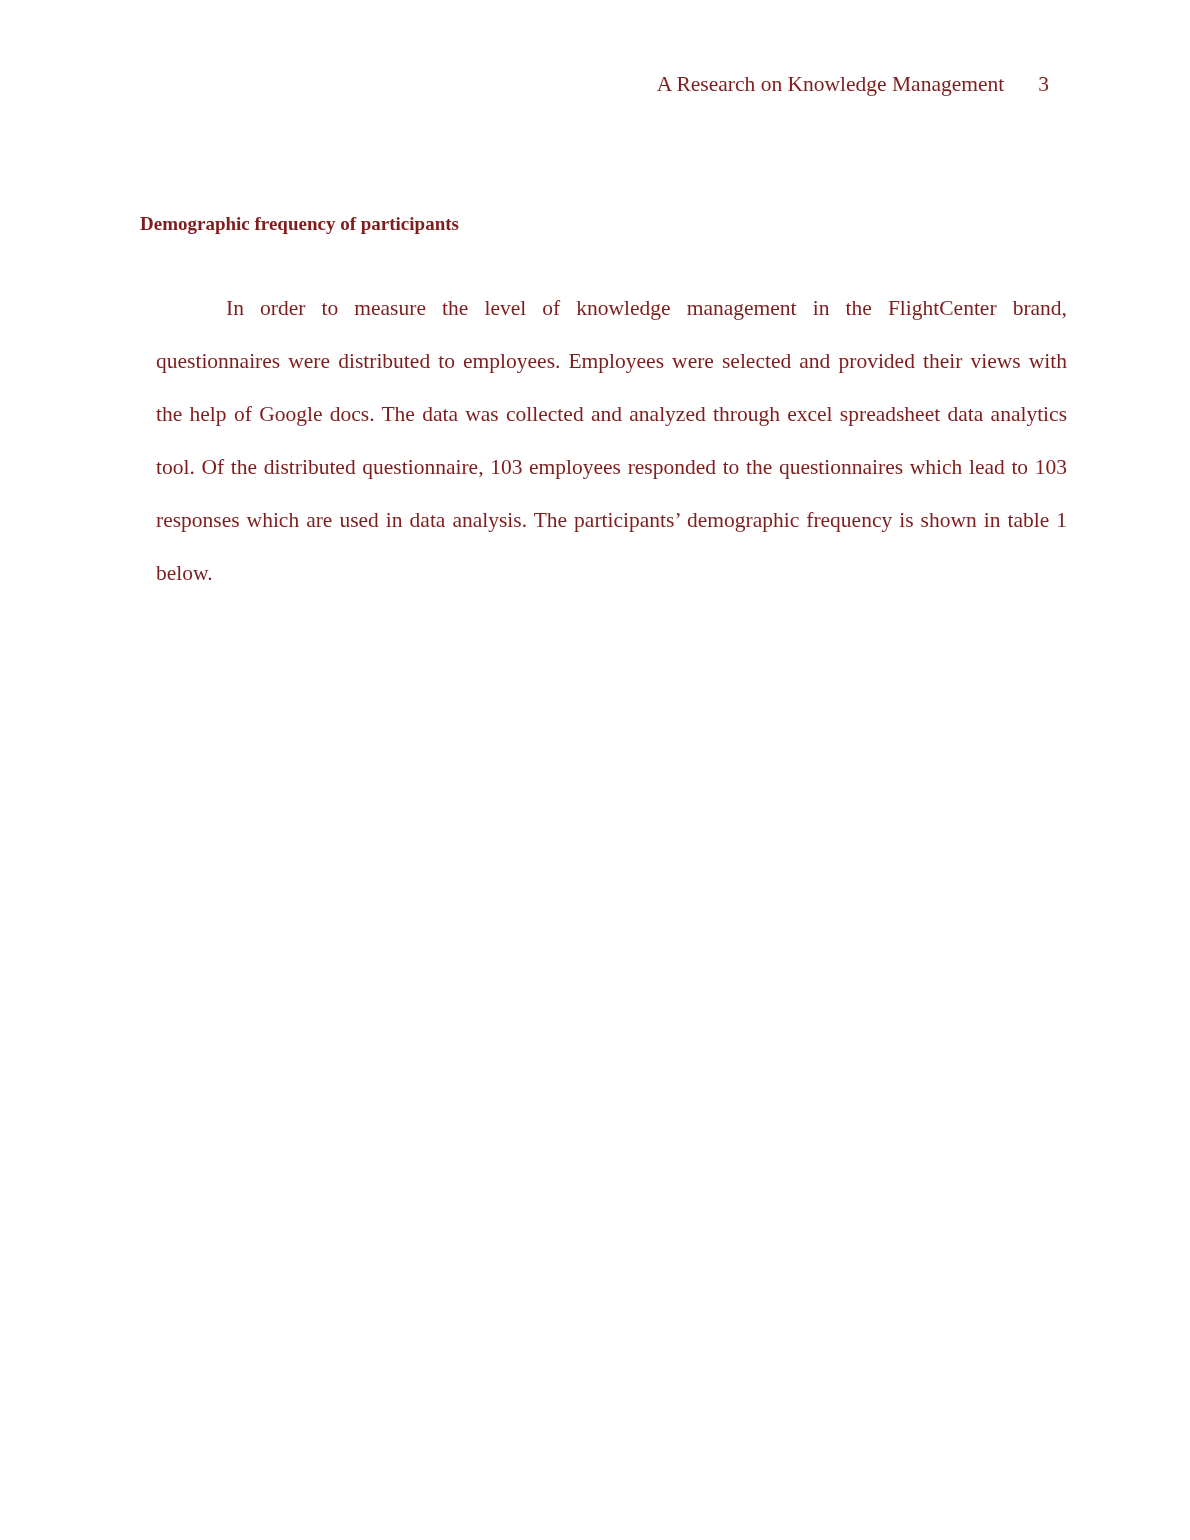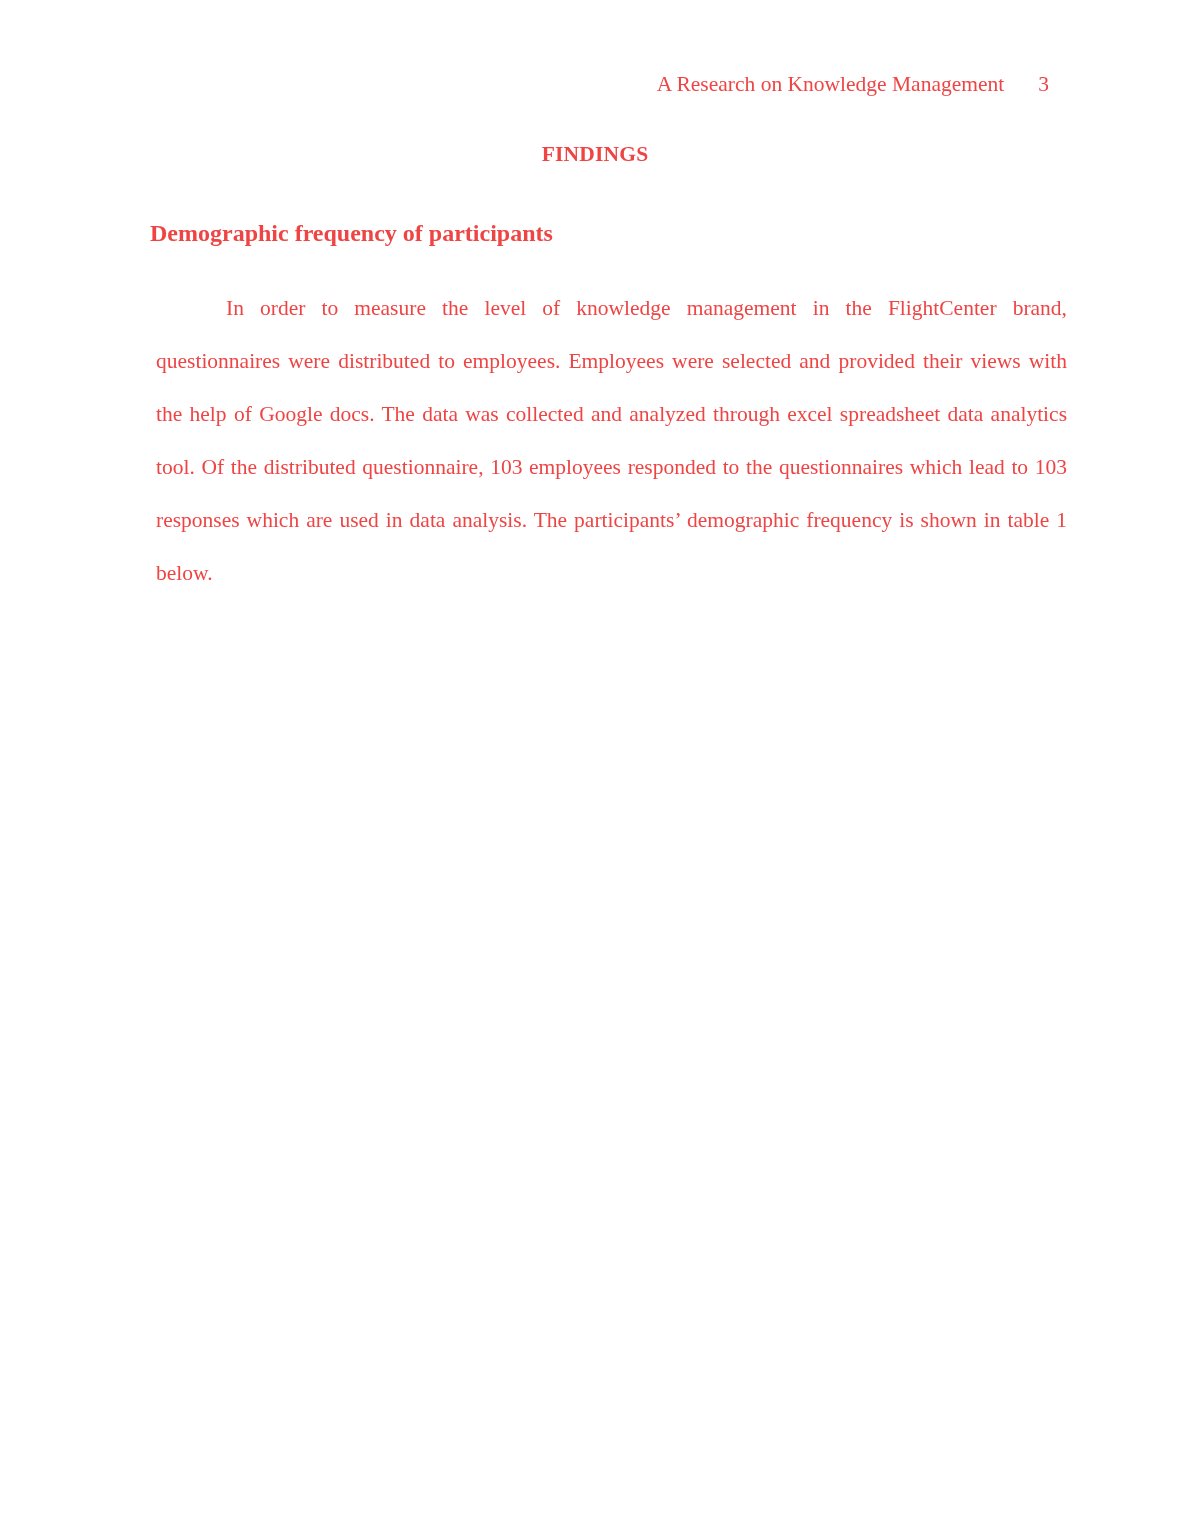--- a/index.html
+++ b/index.html
@@ -6,21 +6,21 @@
     margin: 0;
     padding: 0;
     background: #ffffff;
   }
   .page {
     position: relative;
     width: 1190px;
     height: 1540px;
     background: #ffffff;
     font-family: "Liberation Serif", "DejaVu Serif", serif;
-    color: #ef4444;
+    color: #7f1d1d;
     overflow: hidden;
     box-sizing: border-box;
   }
   .page-header {
     position: absolute;
     top: 72px;
     left: 140px;
     right: 141px;
     display: flex;
     justify-content: flex-end;
@@ -40,22 +40,22 @@
     text-align: center;
     font-size: 21.5px;
     line-height: 25px;
     font-weight: bold;
     letter-spacing: 0.2px;
   }
   .section-heading {
     position: absolute;
     top: 211px;
     left: 140px;
-    margin: 10px;
-    font-size: 24px;
+    margin: 0;
+    font-size: 19px;
     line-height: 25px;
     font-weight: bold;
   }
   .body-paragraph {
     position: absolute;
     top: 266px;
     left: 140px;
     width: 911px;
     margin: 16px;
     font-size: 21.5px;
@@ -68,19 +68,18 @@
 </head>
 <body>
 
 <div class="page">
 
   <div class="page-header">
     <span>A Research on Knowledge Management</span>
     <span>3</span>
   </div>
 
-  <h1 class="doc-title">FINDINGS</h1>
 
   <h2 class="section-heading">Demographic frequency of participants</h2>
 
   <p class="body-paragraph">In order to measure the level of knowledge management in the FlightCenter brand, questionnaires were distributed to employees. Employees were selected and provided their views with the help of Google docs. The data was collected and analyzed through excel spreadsheet data analytics tool. Of the distributed questionnaire, 103 employees responded to the questionnaires which lead to 103 responses which are used in data analysis. The participants’ demographic frequency is shown in table 1 below.</p>
 
 </div>
 
 </body></html>

